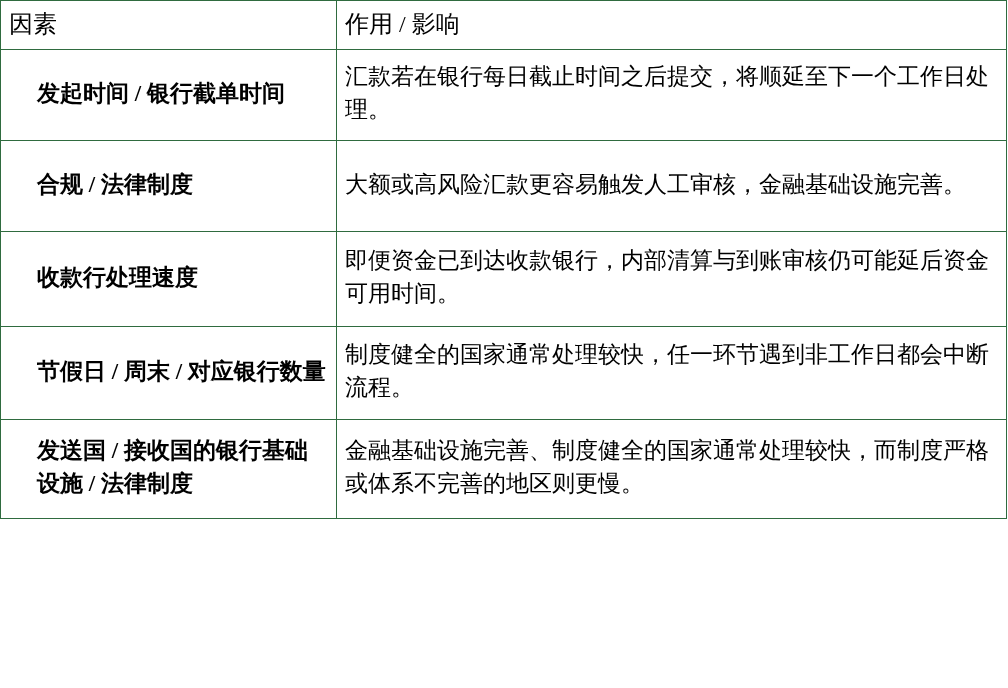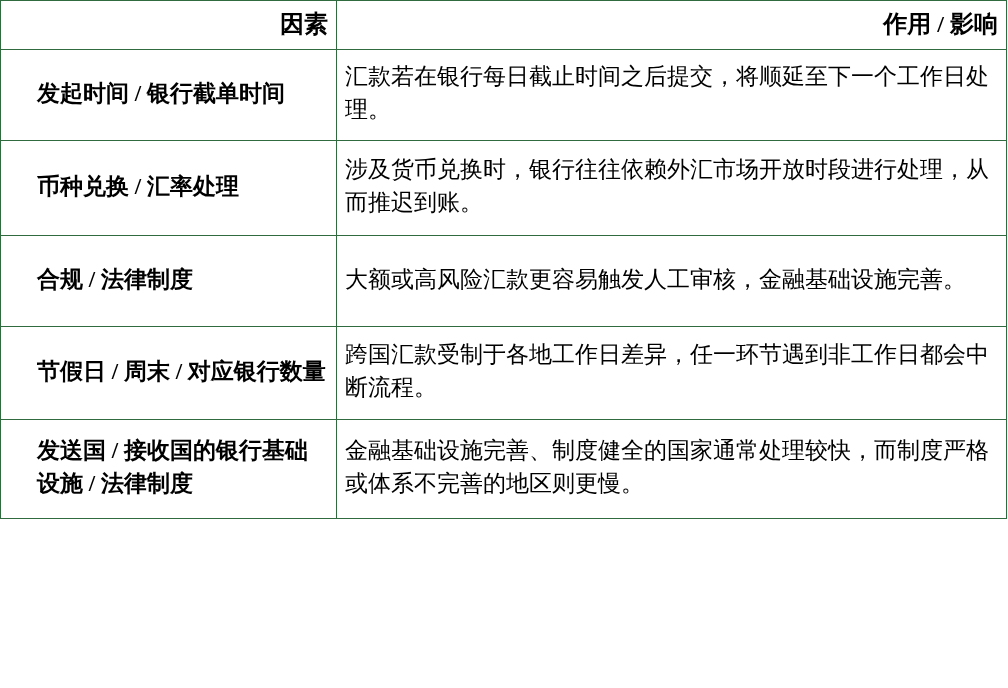--- a/index.html
+++ b/index.html
@@ -29,22 +29,22 @@
   table.factors td, table.factors th {
     border: 1px solid #2f6b3f;
     vertical-align: middle;
     padding: 6px 8px 8px 8px;
     line-height: 1.42;
   }
   col.c1 { width: 336px; }
   col.c2 { width: 670px; }
 
   thead th {
-    text-align: right;
-    font-weight: bold;
+    text-align: left;
+    font-weight: normal;
     font-size: 24px;
     padding-top: 6px;
     padding-bottom: 8px;
     height: 34px;
   }
   tbody td {
     font-size: 23px;
   }
   tbody td.factor {
     font-weight: bold;
@@ -75,31 +75,31 @@
       <tr>
         <th>因素</th>
         <th>作用 / 影响</th>
       </tr>
     </thead>
     <tbody>
       <tr class="r1">
         <td class="factor">发起时间 / 银行截单时间</td>
         <td class="effect">汇款若在银行每日截止时间之后提交，将顺延至下一个工作日处理。</td>
       </tr>
-      <tr class="r3">
-        <td class="factor">币种兑换 / 汇率处理</td>
-        <td class="effect">涉及货币兑换时，银行往往依赖外汇市场开放时段进行处理，从而推迟到账。</td>
-      </tr>
       <tr class="r4">
         <td class="factor">合规 / 法律制度</td>
         <td class="effect">大额或高风险汇款更容易触发人工审核，金融基础设施完善。</td>
       </tr>
+      <tr class="r5">
+        <td class="factor">收款行处理速度</td>
+        <td class="effect">即便资金已到达收款银行，内部清算与到账审核仍可能延后资金可用时间。</td>
+      </tr>
       <tr class="r6">
         <td class="factor">节假日 / 周末 / 对应银行数量</td>
-        <td class="effect">跨国汇款受制于各地工作日差异，任一环节遇到非工作日都会中断流程。</td>
+        <td class="effect">制度健全的国家通常处理较快，任一环节遇到非工作日都会中断流程。</td>
       </tr>
       <tr class="r7">
         <td class="factor">发送国 / 接收国的银行基础设施 / 法律制度</td>
         <td class="effect">金融基础设施完善、制度健全的国家通常处理较快，而制度严格或体系不完善的地区则更慢。</td>
       </tr>
 
     </tbody>
   </table>
 </div>
 

